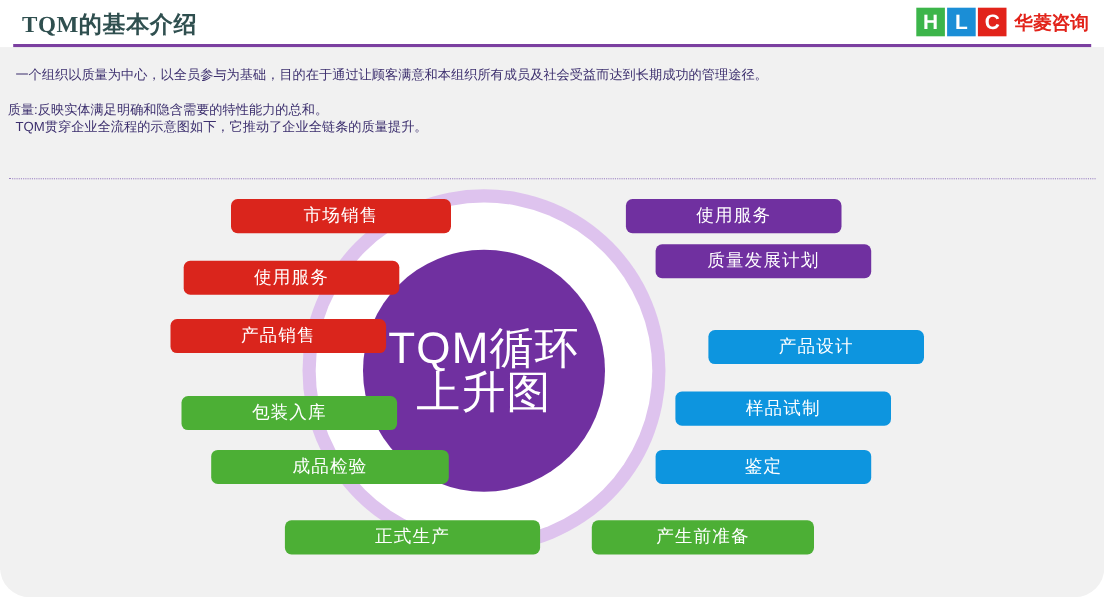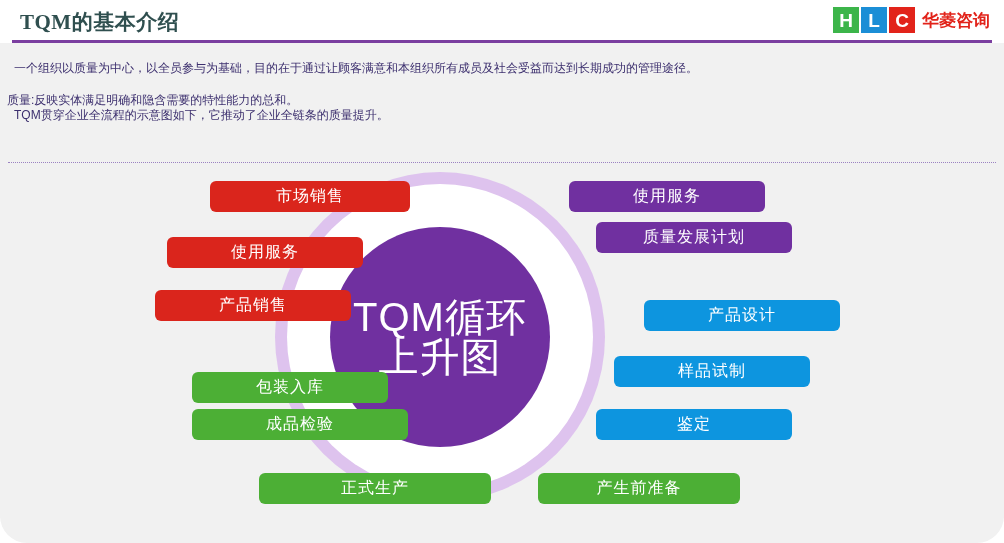--- a/index.html
+++ b/index.html
@@ -183,21 +183,21 @@
     <div id="nodes">
         <div class="pill c-red" style="left: 210px; top: 17px; width: 200px;">
           <span>市场销售</span>
         </div>
         <div class="pill c-red" style="left: 167px; top: 73px; width: 196px;">
           <span>使用服务</span>
         </div>
         <div class="pill c-red" style="left: 155px; top: 126px; width: 196px;">
           <span>产品销售</span>
         </div>
-        <div class="pill c-green" style="left: 165px; top: 208px; width: 196px; margin-left: 27px;">
+        <div class="pill c-green" style="left: 165px; top: 196px; width: 196px;">
           <span>包装入库</span>
         </div>
         <div class="pill c-green" style="left: 192px; top: 245px; width: 216px;">
           <span>成品检验</span>
         </div>
         <div class="pill c-green" style="left: 259px; top: 309px; width: 232px;">
           <span>正式生产</span>
         </div>
         <div class="pill c-green" style="left: 538px; top: 309px; width: 202px;">
           <span>产生前准备</span>

